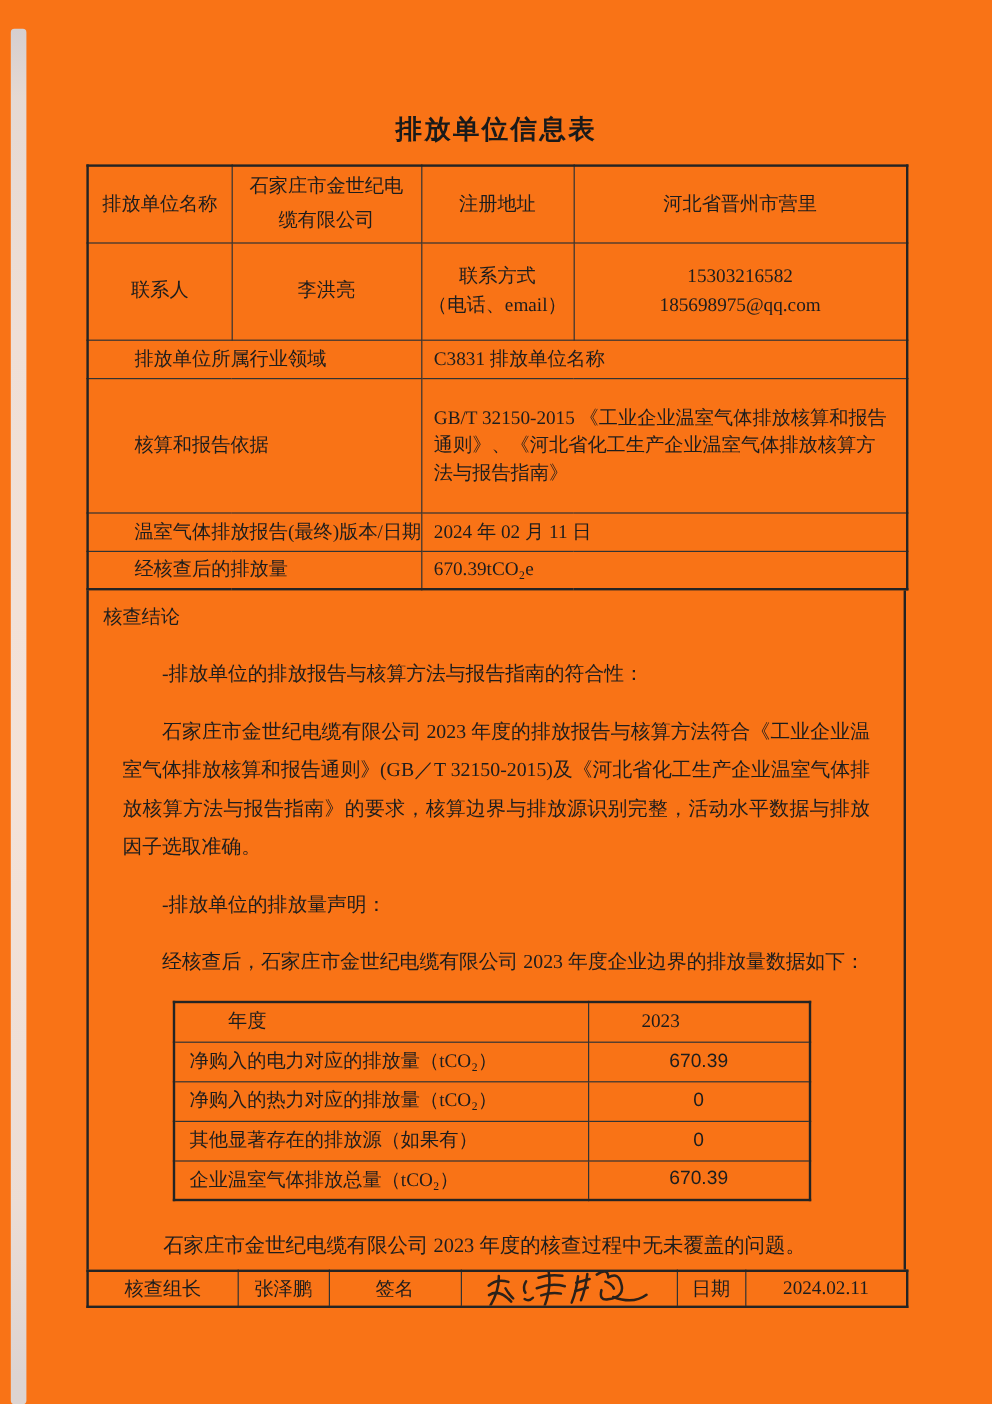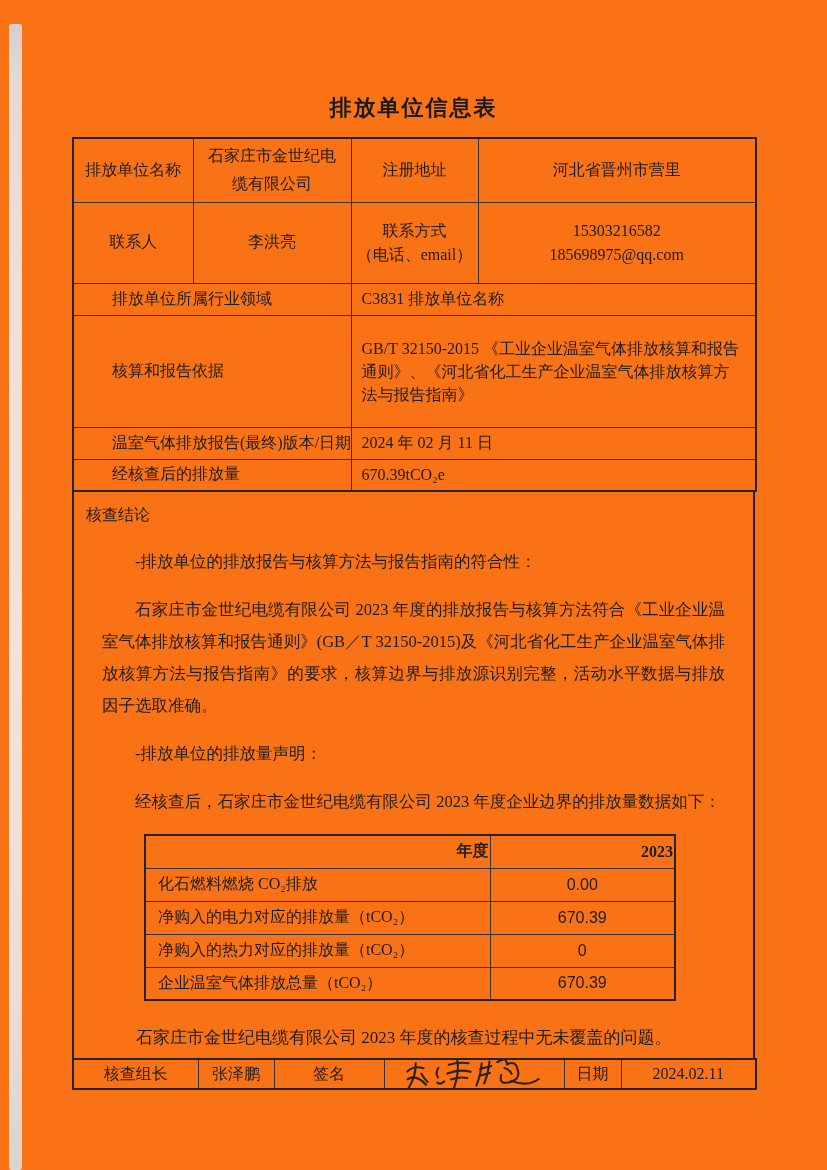--- a/index.html
+++ b/index.html
@@ -79,21 +79,21 @@
     margin: 5px 0 0 58px;
     border: 2px solid #242424;
   }
   table.t-inner td {
     border: 1.5px solid #333;
     height: 33px;
     font-size: 16px;
   }
   .inner-label { text-align: left; padding-left: 12px; }
   .inner-value { text-align: center; font-family: "Liberation Sans", sans-serif; font-size: 14.5px; }
-  .inner-head { text-align: right; font-weight: 700; padding-left: 44px; }
+  .inner-head { text-align: left; font-weight: 400; padding-left: 44px; }
   .closing { margin-top: 21px !important; font-size: 17px !important; }
   .t-foot { border: 2px solid #242424; }
   .t-foot td { height: 30px; text-align: center; font-size: 16px; }
   .sig-cell { position: relative; }
   .sig-svg { position: absolute; left: 12px; top: -8px; }
 </style>
 </head>
 <body>
 
 <div class="page">
@@ -160,29 +160,29 @@
         <colgroup>
             <col style="width:345px">
             <col style="width:185px">
           </colgroup>
         <tbody>
             <tr style="height:33px">
           <td class="inner-head">年度</td>
           <td class="inner-head">2023</td>
         </tr>
         <tr>
-          <td class="inner-label">化石燃料燃烧 CO₂排放</td>
-          <td class="inner-value">0.00</td>
-        </tr>
-        <tr>
           <td class="inner-label">净购入的电力对应的排放量（tCO₂）</td>
           <td class="inner-value">670.39</td>
         </tr>
         <tr>
           <td class="inner-label">净购入的热力对应的排放量（tCO₂）</td>
+          <td class="inner-value">0</td>
+        </tr>
+        <tr>
+          <td class="inner-label">其他显著存在的排放源（如果有）</td>
           <td class="inner-value">0</td>
         </tr>
         <tr>
           <td class="inner-label">企业温室气体排放总量（tCO₂）</td>
           <td class="inner-value">670.39</td>
         </tr>
       </tbody>
         </table>
 
       <p class="closing">石家庄市金世纪电缆有限公司 2023 年度的核查过程中无未覆盖的问题。</p>

